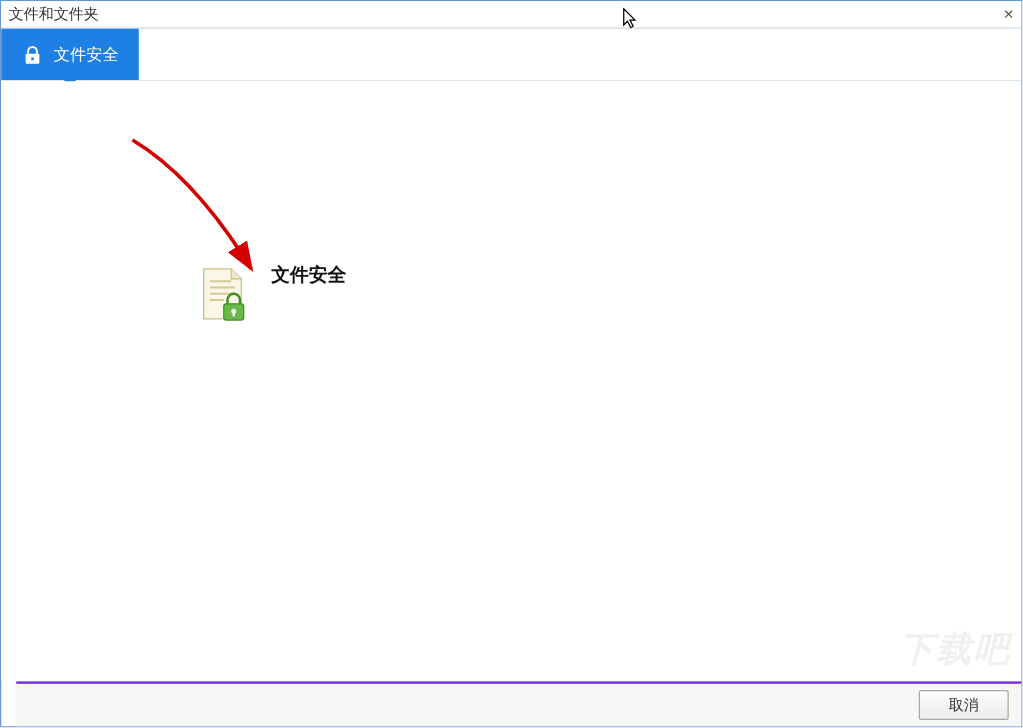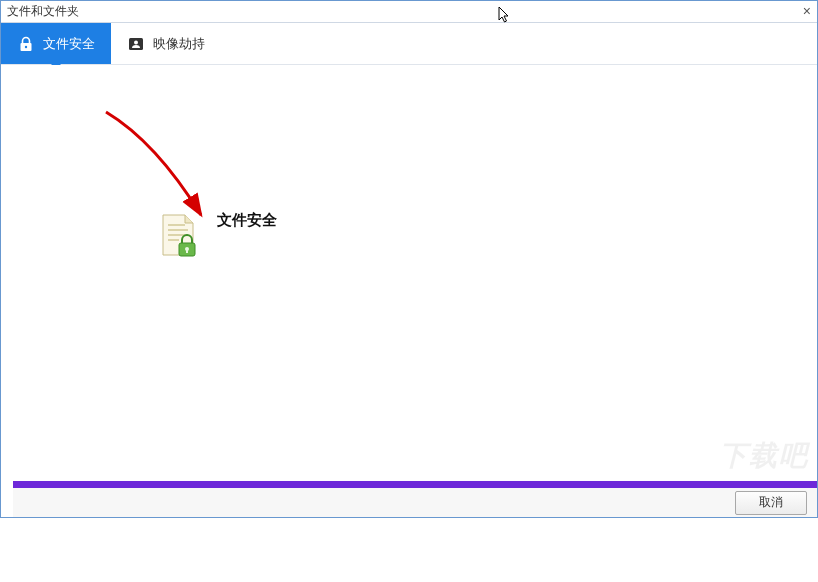--- a/index.html
+++ b/index.html
@@ -1,37 +1,37 @@
 <!DOCTYPE html>
 <html><head>
 <meta charset="utf-8">
 <style>
   * { box-sizing: border-box; margin: 0; padding: 0; }
   html, body { width: 818px; height: 582px; font-family: "Microsoft YaHei", "Segoe UI", sans-serif; font-size: 12px; background: #fff; overflow: hidden; }
-  .window { width: 818px; height: 518px; border: 1px solid #6898d0; display: flex; flex-direction: column; background: #fff; }
+  .window { width: 818px; height: 582px; border: 1px solid #6898d0; display: flex; flex-direction: column; background: #fff; }
   .titlebar { height: 22px; background: #fff; border-bottom: 1px solid #cfd8e4; display: flex; align-items: center; padding: 0 6px; position: relative; }
   .titlebar .title { font-size: 12px; color: #333; }
   .titlebar .close { position: absolute; right: 6px; top: 3px; font-size: 14px; color: #555; cursor: pointer; line-height: 1; font-family: sans-serif; }
   .tabbar { height: 42px; background: #fff; border-bottom: 1px solid #e0e5ec; display: flex; align-items: stretch; }
   .tab { display: flex; align-items: center; padding: 0 16px; gap: 8px; cursor: pointer; color: #333; position: relative; }
   .tab.active { background: #1e7fe4; color: #fff; }
   .tab.active::after {
     content: ""; position: absolute; bottom: -5px; left: 50%; transform: translateX(-50%);
     width: 0; height: 0; border-left: 6px solid transparent; border-right: 6px solid transparent; border-top: 6px solid #1e7fe4;
   }
   .tab .icon { width: 18px; height: 18px; display: flex; align-items: center; justify-content: center; }
   .tab .label { font-size: 13px; }
   .content { flex: 1; position: relative; background: #fff; }
   .card { position: absolute; left: 150px; top: 142px; display: flex; gap: 14px; align-items: flex-start; cursor: pointer; padding: 4px; }
   .card-icon { width: 48px; height: 48px; }
   .card-text h3 { font-size: 15px; font-weight: bold; color: #111; margin-bottom: 4px; }
   .card-text p { font-size: 12px; color: #8a8f96; }
   
   .arrow { position: absolute; left: 95px; top: 42px; pointer-events: none; }
-  .footer { height: 36px; border-top: 7px solid #6d28d9; background: #f7f7f7; display: flex; align-items: center; justify-content: flex-end; padding: 0 10px; margin-left: 12px; }
+  .footer { height: 36px; border-top: 2px solid #6d28d9; background: #f7f7f7; display: flex; align-items: center; justify-content: flex-end; padding: 0 10px; margin-left: 12px; }
   .btn { min-width: 72px; height: 24px; border: 1px solid #a8a8a8; background: linear-gradient(#fdfdfd,#ececec); font-size: 12px; color: #333; cursor: pointer; border-radius: 2px; padding: 0 18px; }
   
   .watermark { position: absolute; right: 8px; bottom: 6px; font-size: 28px; font-weight: bold; color: rgba(0,0,0,0.06); letter-spacing: 2px; pointer-events: none; font-style: italic; }
   .cursor { position: absolute; left: 498px; top: 6px; pointer-events: none; z-index: 10; }
 </style>
 </head>
 <body>
 
 <div class="window">
 
@@ -51,30 +51,20 @@
         <svg width="18" height="18" viewBox="0 0 18 18">
           <rect x="3.5" y="8" width="11" height="8" rx="1" fill="#fff"></rect>
           <path d="M5.5 8 V6 a3.5 3.5 0 0 1 7 0 V8" fill="none" stroke="#fff" stroke-width="1.6"></path>
           <circle cx="9" cy="12" r="1.2" fill="#1e7fe4"></circle>
         </svg>
       </span>
       <span class="label">文件安全</span>
     </div>
 
 
-    <div class="tab">
-      <span class="icon">
-        <svg width="18" height="18" viewBox="0 0 18 18">
-          <rect x="2" y="3" width="14" height="12" rx="1.5" fill="#333"></rect>
-          <circle cx="9" cy="7.5" r="2" fill="#fff"></circle>
-          <path d="M5 13 a4 3 0 0 1 8 0 Z" fill="#fff"></path>
-        </svg>
-      </span>
-      <span class="label">映像劫持</span>
-    </div>
 
   </div>
 
   <div class="content">
 
     <svg class="arrow" width="130" height="130">
       <defs>
         <marker id="ah" markerWidth="10" markerHeight="10" refX="7" refY="3" orient="auto">
           <path d="M0,0 L8,3 L0,6 Z" fill="#d40000"></path>
         </marker>

